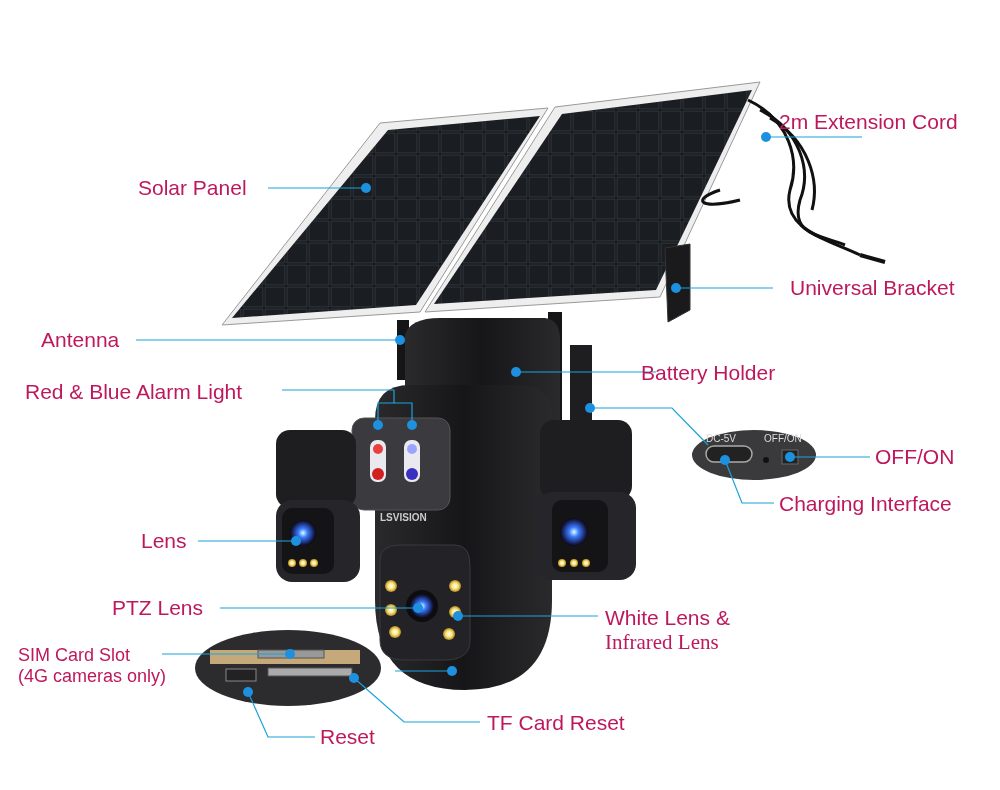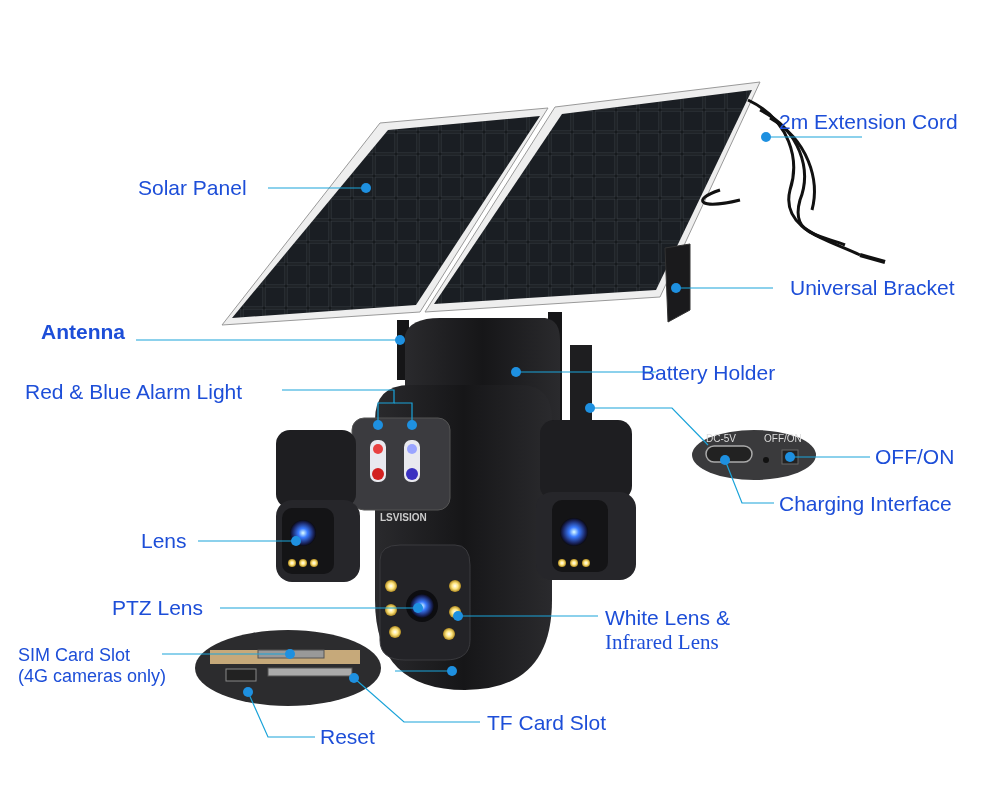--- a/index.html
+++ b/index.html
@@ -1,17 +1,17 @@
 <!DOCTYPE html>
 <html><head>
   <meta charset="utf-8">
   <style>
     html,body{margin:0;padding:0;background:#fff;}
     body{width:1000px;height:790px;position:relative;overflow:hidden;font-family:"Liberation Sans",sans-serif;color:#2a2a2a;}
-    .label{position:absolute;font-size:21px;line-height:24px;white-space:nowrap;color:#1d4ed8;}
+    .label{position:absolute;font-size:21px;line-height:24px;white-space:nowrap;color:#be185d;}
     .label.small{font-size:18px;line-height:20px;}
     svg.art{position:absolute;left:0;top:0;}
   </style>
 </head>
 <body>
 
 <svg class="art" width="1000" height="790" viewBox="0 0 1000 790">
   <defs>
     <pattern id="cells" width="22" height="22" patternUnits="userSpaceOnUse">
       <rect width="22" height="22" fill="#0e1114"></rect>
@@ -145,25 +145,25 @@
     <circle cx="290" cy="654" r="5"></circle>
     <circle cx="452" cy="671" r="5"></circle>
     <circle cx="354" cy="678" r="5"></circle>
     <circle cx="248" cy="692" r="5"></circle>
   </g>
 </svg>
 
 <div class="label" style="left:138px;top:176px;">Solar Panel</div>
 <div class="label" style="left:779px;top:110px;">2m Extension Cord</div>
 <div class="label" style="left:778px;top:276px;margin-left:12px;">Universal Bracket</div>
-<div class="label" style="left:41px;top:320px;font-weight:bold;">Antenna</div>
+<div class="label" style="left:41px;top:328px;">Antenna</div>
 <div class="label" style="left:25px;top:380px;">Red &amp; Blue Alarm Light</div>
 <div class="label" style="left:641px;top:361px;">Battery Holder</div>
 <div class="label" style="left:875px;top:445px;">OFF/ON</div>
 <div class="label" style="left:779px;top:492px;">Charging Interface</div>
 <div class="label" style="left:141px;top:529px;">Lens</div>
 <div class="label" style="left:112px;top:596px;text-align:right;">PTZ Lens</div>
 <div class="label" style="left:605px;top:606px;">White Lens &amp;</div>
 <div class="label" style="left:605px;top:630px;font-family:Liberation Serif, serif;">Infrared Lens</div>
 <div class="label small" style="left:18px;top:645px;">SIM Card Slot</div>
 <div class="label small" style="left:18px;top:666px;">(4G cameras only)</div>
 <div class="label" style="left:320px;top:725px;">Reset</div>
-<div class="label" style="left:487px;top:711px;">TF Card Slot</div>
+<div class="label" style="left:487px;top:711px;">TF Card Reset</div>
 
 </body></html>

